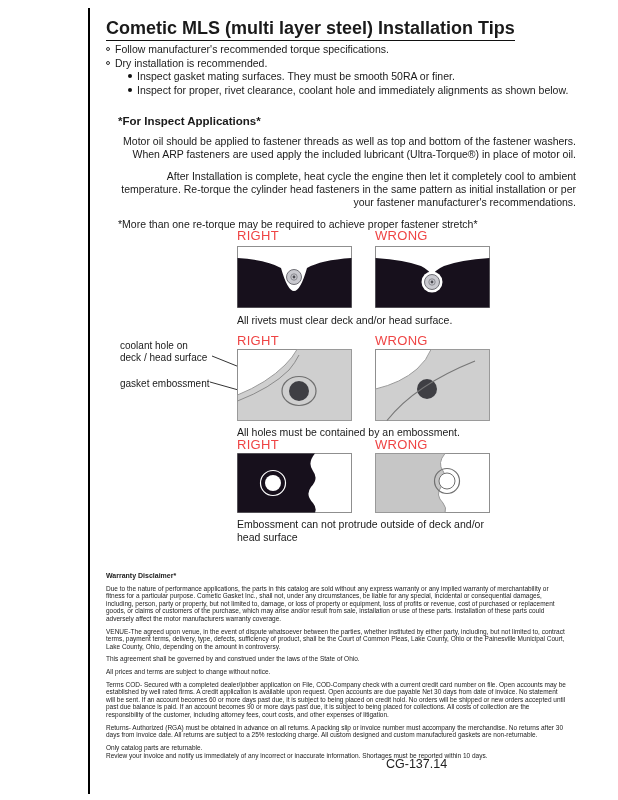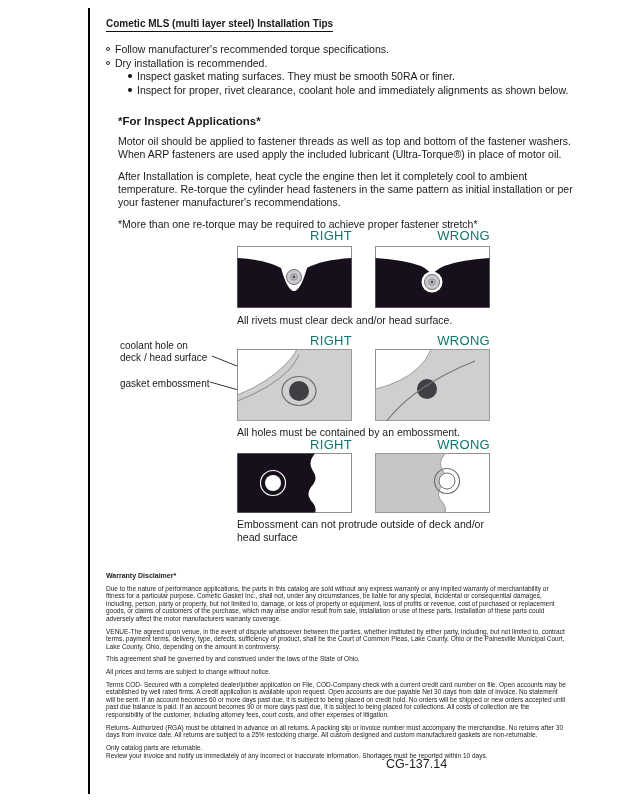--- a/index.html
+++ b/index.html
@@ -2,34 +2,34 @@
 <html><head>
 <meta charset="utf-8">
 <style>
   * { margin:0; padding:0; box-sizing:border-box; }
   html,body { background:#ffffff; }
   body { font-family:"Liberation Sans", sans-serif; color:#1a1a1a; }
   .page { position:relative; width:618px; height:800px; background:#ffffff; overflow:hidden; }
 
   .vrule { position:absolute; left:88px; top:8px; width:2px; height:786px; background:#000; }
 
-  .title { position:absolute; left:106px; top:18px; font-size:10px; font-weight:bold; }
+  .title { position:absolute; left:106px; top:18px; font-size:18px; font-weight:bold; }
   .title span { border-bottom:1.5px solid #111; padding-bottom:2px; }
 
   .tips { position:absolute; left:106px; top:43px; list-style:none; font-size:10.5px; line-height:13.5px; width:470px; }
   .tip-l2 { margin-left:22px; }
   .marker-circle { display:inline-block; width:4px; height:4px; border:1px solid #333; border-radius:50%; margin-right:5px; vertical-align:2px; }
   .marker-dot { display:inline-block; width:4px; height:4px; background:#111; border-radius:50%; margin-right:5px; vertical-align:2px; }
 
   .diesel { position:absolute; left:118px; top:115px; width:458px; font-size:10.5px; line-height:13px; }
   .diesel-heading { font-size:11.5px; font-weight:bold; margin-bottom:7px; }
-  .diesel p.dp { margin-bottom:9px; }
+  .diesel p.dp { margin-bottom:9px;text-align:right; }
 
   .diagrams { position:absolute; left:0; top:228px; width:618px; height:320px; }
-  .dlabel { position:absolute; width:115px; text-align:right; font-size:13px; letter-spacing:0.3px; color:#0f766e; }
+  .dlabel { position:absolute; width:115px; text-align:left; font-size:13px; letter-spacing:0.3px; color:#ef4444; }
   .dimg { position:absolute; width:115px; display:block; }
   .caption { position:absolute; left:237px; font-size:10.5px; line-height:12.5px; }
   .callout { position:absolute; left:120px; width:100px; font-size:10px; line-height:11.5px; white-space:pre-line; }
   .callout-lines { position:absolute; left:148px; top:116px; width:160px; height:70px; }
 
   .warranty { position:absolute; left:106px; top:572px; width:462px; font-size:6.5px; line-height:7.6px; color:#222; }
   .warranty h2 { font-size:7px; font-weight:bold; margin-bottom:5px; }
   .warranty p { margin-bottom:5px; }
   .warranty p.tight { margin-bottom:1px; }
 

